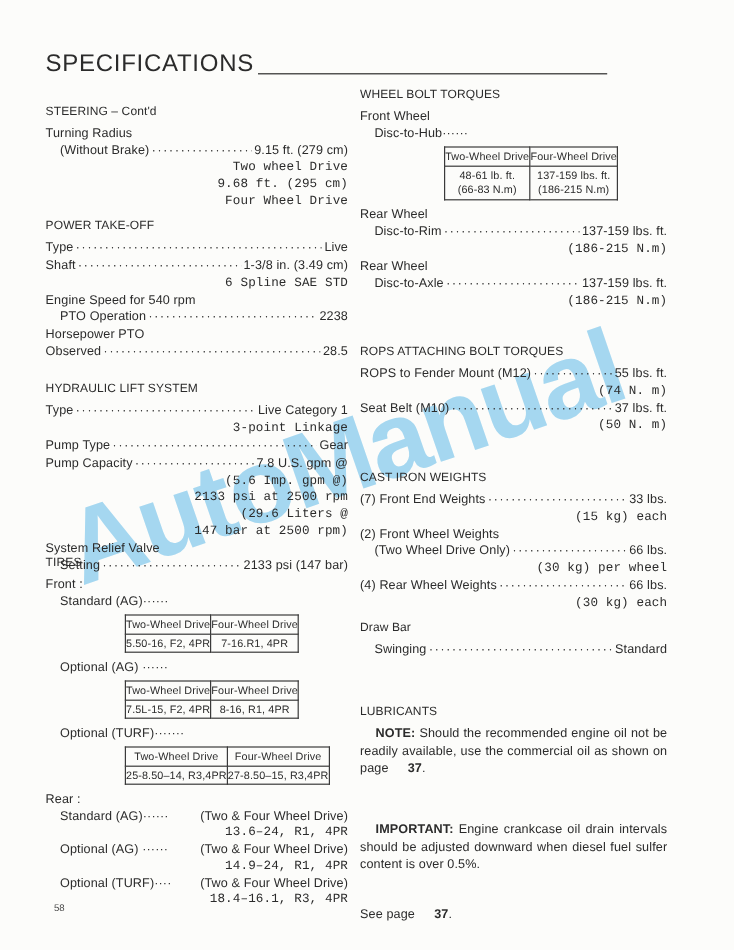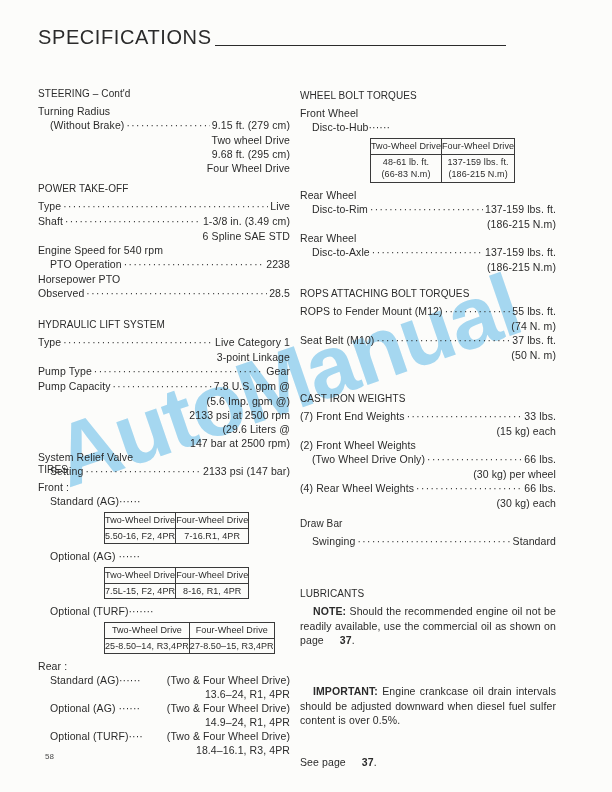--- a/index.html
+++ b/index.html
@@ -2,39 +2,39 @@
 <html><head>
 <meta charset="utf-8">
 <style>
   html,body { margin:0; padding:0; background:#e8e8e8; }
   .page {
     position:relative; width:612px; height:792px; margin:0 auto;
     background:#fcfcfa; overflow:hidden;
     font-family:"Liberation Sans", sans-serif; color:#2b2b2b;
   }
   
-  .title-row { position:absolute; left:38px; top:26px; width:468px; display:flex; align-items:flex-end; z-index:1; }
+  .title-row { position:absolute; left:38px; top:42px; width:468px; display:flex; align-items:flex-end; z-index:1; }
   .title { font-size:20px; font-weight:400; letter-spacing:0.6px; margin:0; line-height:22px; }
   .title-underline { flex:1; border-bottom:1.5px solid #2b2b2b; margin:0 0 2px 3px; }
 
   
   .watermark {
     position:absolute; left:45px; top:330px; z-index:0;
     font-size:88px; font-weight:700; letter-spacing:-2px; white-space:nowrap;
     color:#a5d7f0; transform:rotate(-19deg);
   }
 
   
   .sec { position:absolute; z-index:1; font-size:10.5px; letter-spacing:0.1px; }
   .sec.left { left:38px; width:252px; }
   .sec.right-col { left:300px; width:256px; }
   .sec-h { font-size:10px; font-weight:400; margin:0 0 5px 0; }
 
   .row { display:flex; align-items:baseline; line-height:14px; }
-  .row.right { justify-content:flex-end; }
+  .row.right { justify-content:flex-end;font-family:Liberation Mono, monospace; }
   .row.split { justify-content:space-between; }
   .lbl { white-space:nowrap; }
   .val { white-space:nowrap; text-align:right; }
   .ind1 { padding-left:12px; }
   .dots { flex:1 1 auto; overflow:hidden; white-space:nowrap; margin:0 2px; }
   .dots::after {
     content:"······················································································";
     letter-spacing:1.5px; font-size:10px; color:#2b2b2b;
   }
 
@@ -230,21 +230,21 @@
     </div>
     <div class="row split">
       <span class="lbl ind1">Optional (TURF)····</span>
       <span class="val">(Two &amp; Four Wheel Drive)</span>
     </div>
     <div class="row right">
       <span class="val">18.4–16.1, R3, 4PR</span>
     </div>
   </section>
 
-  <section class="sec right-col" style="top:90px">
+  <section class="sec right-col" style="top:74px">
     <h2 class="sec-h">WHEEL BOLT TORQUES</h2>
     <div class="row">
       <span class="lbl">Front Wheel</span>
     </div>
     <div class="row">
       <span class="lbl ind1">Disc-to-Hub······</span>
     </div>
     <table class="tbl">
       <tbody>
           <tr>

